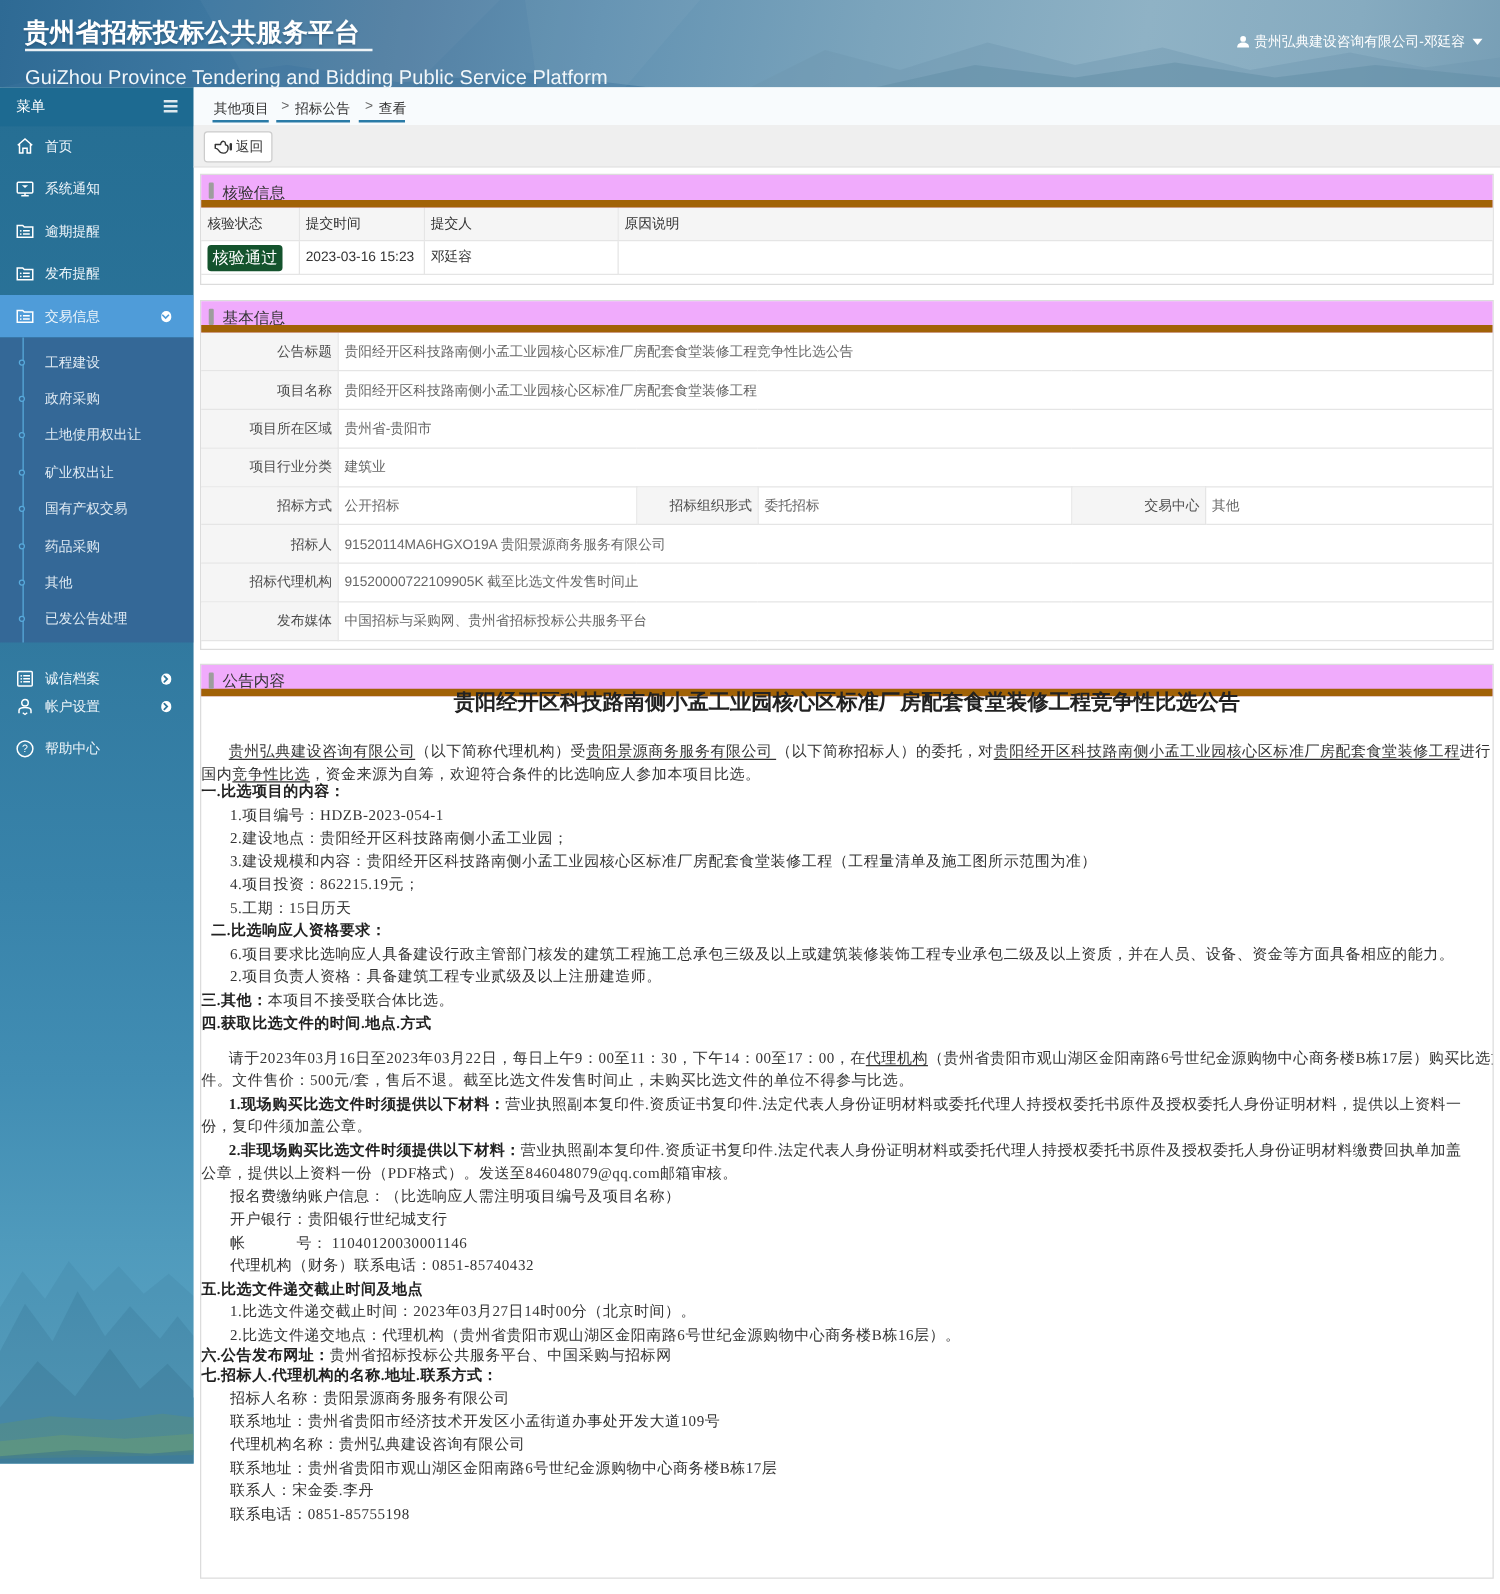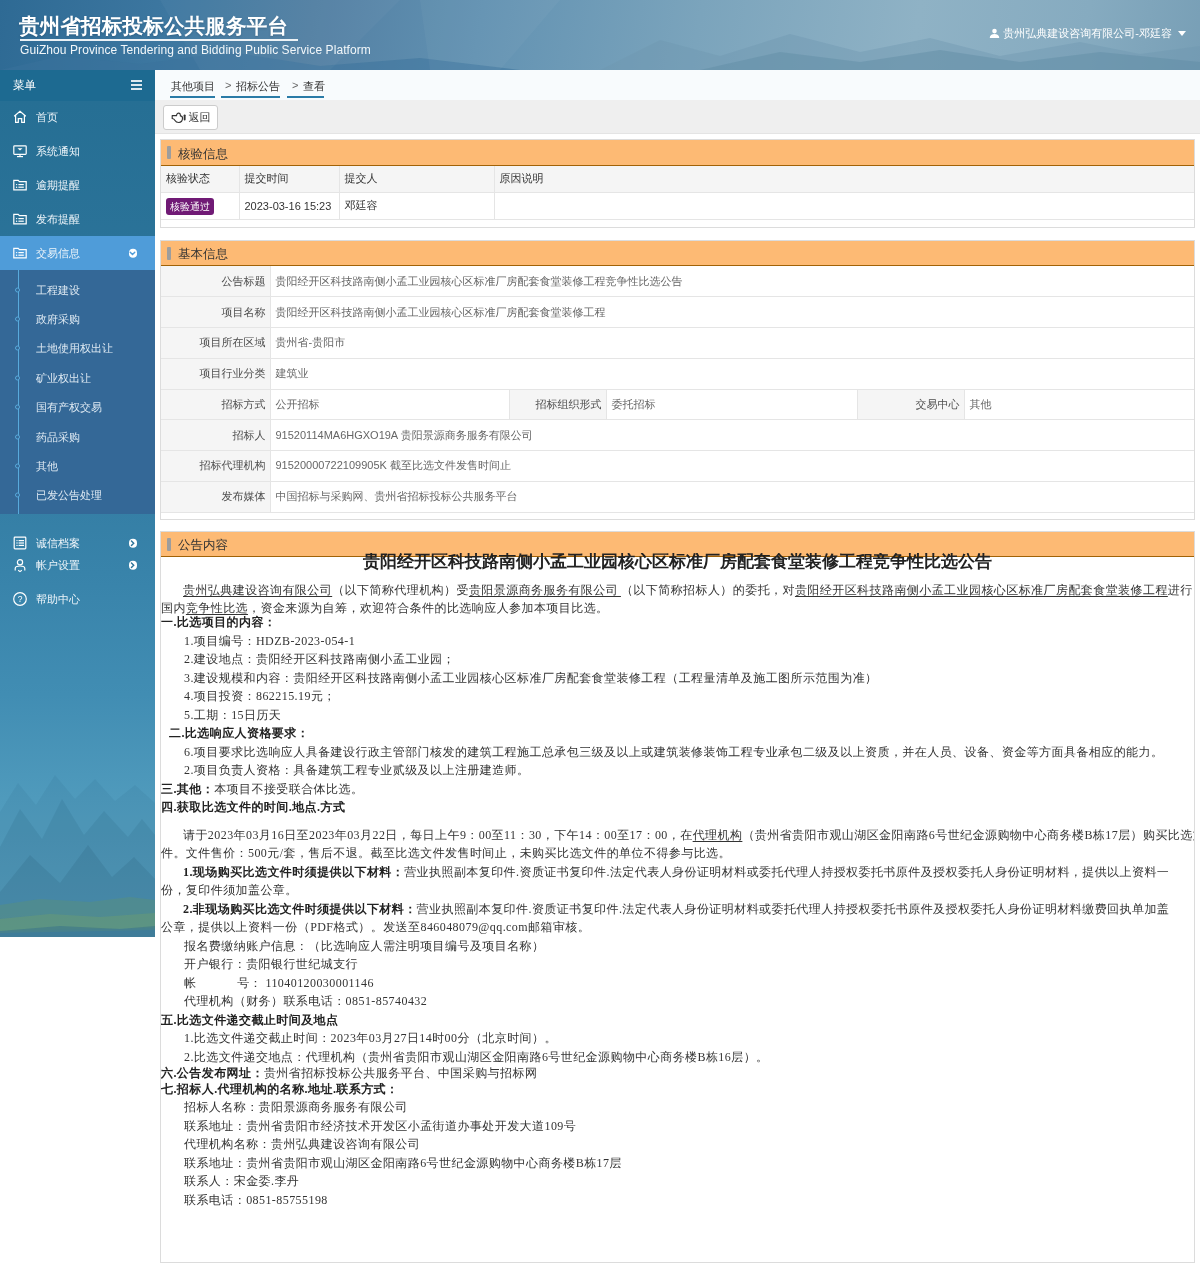--- a/index.html
+++ b/index.html
@@ -5,25 +5,25 @@
 html,body{width:1200px;height:1275px;overflow:hidden;background:#fff;
  font-family:"Liberation Sans",sans-serif;-webkit-font-smoothing:antialiased}
 #page{position:relative;width:1200px;height:1275px}
 
 #hdr{position:absolute;left:0;top:0;width:1200px;height:70px;
  background:linear-gradient(100deg,#2e6a94 0%,#3d77a0 14%,#527fa3 26%,#6292b2 40%,#7ba4bc 58%,#8fb2c5 76%,#86abc0 90%,#789fb6 100%);overflow:hidden}
 #hdr .ridge{position:absolute;left:0;bottom:0;width:1200px;height:70px}
 #htitle{position:absolute;left:19px;top:11.5px;color:#fff;font-weight:bold;
  font-size:20.5px;letter-spacing:0.2px;text-shadow:0 1px 2px rgba(30,60,90,.35)}
 #hline{position:absolute;left:20px;top:39px;width:278px;height:1.5px;background:rgba(255,255,255,.9)}
-#hsub{position:absolute;left:20px;top:43px;color:#f2f7fa;font-size:12px;letter-spacing:0.08px}
+#hsub{position:absolute;left:20px;top:54px;color:#f2f7fa;font-size:16px;letter-spacing:0.08px}
 #huser{position:absolute;right:14px;top:26px;color:#fff;font-size:11px;display:flex;align-items:center;gap:3px}
 #huser .caret{display:inline-block;width:0;height:0;border-left:4px solid transparent;border-right:4px solid transparent;border-top:5px solid #fff;margin-left:3px}
 
-#sb{position:absolute;left:0;top:70px;width:155px;height:867px;color:#fff;
+#sb{position:absolute;left:0;top:70px;width:155px;height:1101px;color:#fff;
  background:linear-gradient(180deg,#256e93 0%,#2b7399 22%,#31799f 40%,#3883aa 58%,#418db3 72%,#4f9abc 84%,#60a8c6 100%);overflow:hidden}
 #sbart{position:absolute;left:0;bottom:0;width:155px;height:250px}
 #mrow{position:absolute;left:0;top:0;width:155px;height:31px;background:#1d6a91}
 #mrow .mt{position:absolute;left:13px;top:8px;font-size:11.5px;color:#fff}
 #mrow .burger{position:absolute;right:13px;top:10px;width:11px}
 #mrow .burger i{display:block;height:1.6px;background:rgba(255,255,255,.85);margin-bottom:2.6px}
 .mitem{position:absolute;left:0;width:155px;height:34px;font-size:11px}
 .mitem .ic{position:absolute;left:12px;top:50%;transform:translateY(-50%);width:16px;height:16px}
 .mitem .tx{position:absolute;left:36px;top:50%;transform:translateY(-50%);color:#eef5fa}
 .mitem .chev{position:absolute;right:18px;top:50%;transform:translateY(-50%);width:8.5px;height:8.5px;border-radius:50%;background:#fff;display:flex;align-items:center;justify-content:center}
@@ -39,34 +39,34 @@
 #crumb span.s{color:#666}
 #crumb .c1{position:absolute;left:16px;top:9px}
 #crumb .s1{position:absolute;left:70px;top:9px}
 #crumb .c2{position:absolute;left:81px;top:9px}
 #crumb .s2{position:absolute;left:137px;top:9px}
 #crumb .c3{position:absolute;left:148px;top:9px}
 #crumb .u{position:absolute;top:25.5px;height:2.5px;background:#2a7ba7}
 #toolbar{position:absolute;left:0;top:30px;width:1045px;height:34px;background:#efefef;border-bottom:1px solid #e4e4e4}
 #backbtn{position:absolute;left:8px;top:5px;width:55px;height:25px;background:#fff;border:1px solid #ccc;border-radius:3px;font-size:11px;color:#333;display:flex;align-items:center;justify-content:center;gap:3px}
 .box{position:absolute;left:5px;width:1035px;background:#fff;border:1px solid #dcdcdc}
-.bar{height:26px;background:#fdba74;border-bottom:1px solid #a16207;position:relative}
+.bar{height:26px;background:#f0abfc;border-bottom:6px solid #a16207;position:relative}
 .bar .tick{position:absolute;left:6px;top:6px;width:4px;height:13px;background:#9d9d9d;border-radius:1px}
 .bar .t{position:absolute;left:17px;top:6px;font-size:12.5px;color:#333}
 #box1{top:69px;height:89px}
 #box2{top:170px;height:280px}
 #box3{top:461px;height:732px}
 table.g{border-collapse:collapse;table-layout:fixed;width:1033px;font-size:11px;color:#333}
 table.g td,table.g th{border:1px solid #e5e5e5;font-weight:normal;text-align:left;padding:0 0 0 5px;overflow:hidden;white-space:nowrap}
 table.g tr td:first-child,table.g tr th:first-child{border-left:none}
 table.g tr td:last-child,table.g tr th:last-child{border-right:none}
 table.g tr:first-child th{border-top:none}
 #box1 table.g th{height:26px;background:#f5f5f5}
 #box1 table.g td{height:27px}
-.badge{display:inline-block;background:#701a75;color:#fff;font-size:10px;border-radius:3px;padding:3px 4px;line-height:1.1;position:relative;top:1px}
+.badge{display:inline-block;background:#14532d;color:#fff;font-size:13px;border-radius:3px;padding:3px 4px;line-height:1.1;position:relative;top:1px}
 table.b{border-collapse:collapse;table-layout:fixed;width:1033px;font-size:11px}
 table.b td{border:1px solid #e5e5e5;height:30.75px;overflow:hidden;white-space:nowrap}
 table.b td.l{background:#f5f5f5;text-align:right;color:#4d4d4d;padding-right:4px}
 table.b td.v{color:#666;padding-left:5px}
 table.b tr td:first-child{border-left:none}
 table.b tr td:last-child{border-right:none}
 table.b tr:first-child td{border-top:none}
 
 #doc{position:absolute;left:0;top:20.5px;width:1033px;height:710px;overflow:hidden;
  font-family:"Liberation Serif",serif;font-size:12px;letter-spacing:0.43px;line-height:18.5px;color:#333}
@@ -346,21 +346,21 @@
         </table>
     </div>
 
     <div class="box" id="box3">
       <div class="bar" style="height:25px">
           <span class="tick"></span>
           <span class="t" style="top:5px">公告内容</span>
         </div>
       <div id="doc">
       <div class="ttl">贵阳经开区科技路南侧小孟工业园核心区标准厂房配套食堂装修工程竞争性比选公告</div>
-      <div class="i2" style="margin-top:9px"><u>贵州弘典建设咨询有限公司</u>（以下简称代理机构）受<u>贵阳景源商务服务有限公司 </u>（以下简称招标人）的委托，对<u>贵阳经开区科技路南侧小孟工业园核心区标准厂房配套食堂装修工程</u>进行</div>
+      <div class="i2" style="margin-top:20px"><u>贵州弘典建设咨询有限公司</u>（以下简称代理机构）受<u>贵阳景源商务服务有限公司 </u>（以下简称招标人）的委托，对<u>贵阳经开区科技路南侧小孟工业园核心区标准厂房配套食堂装修工程</u>进行</div>
       <div>国内<u>竞争性比选</u>，资金来源为自筹，欢迎符合条件的比选响应人参加本项目比选。</div>
       <div class="h" style="margin-top:-4.25px">一.比选项目的内容：</div>
       <div class="i1">1.项目编号：HDZB-2023-054-1</div>
       <div class="i1">2.建设地点：贵阳经开区科技路南侧小孟工业园；</div>
       <div class="i1">3.建设规模和内容：贵阳经开区科技路南侧小孟工业园核心区标准厂房配套食堂装修工程（工程量清单及施工图所示范围为准）</div>
       <div class="i1">4.项目投资：862215.19元；</div>
       <div class="i1">5.工期：15日历天</div>
       <div class="h" style="padding-left:8px">二.比选响应人资格要求：</div>
       <div class="i1">6.项目要求比选响应人具备建设行政主管部门核发的建筑工程施工总承包三级及以上或建筑装修装饰工程专业承包二级及以上资质，并在人员、设备、资金等方面具备相应的能力。</div>
       <div class="i1">2.项目负责人资格：具备建筑工程专业贰级及以上注册建造师。</div>

